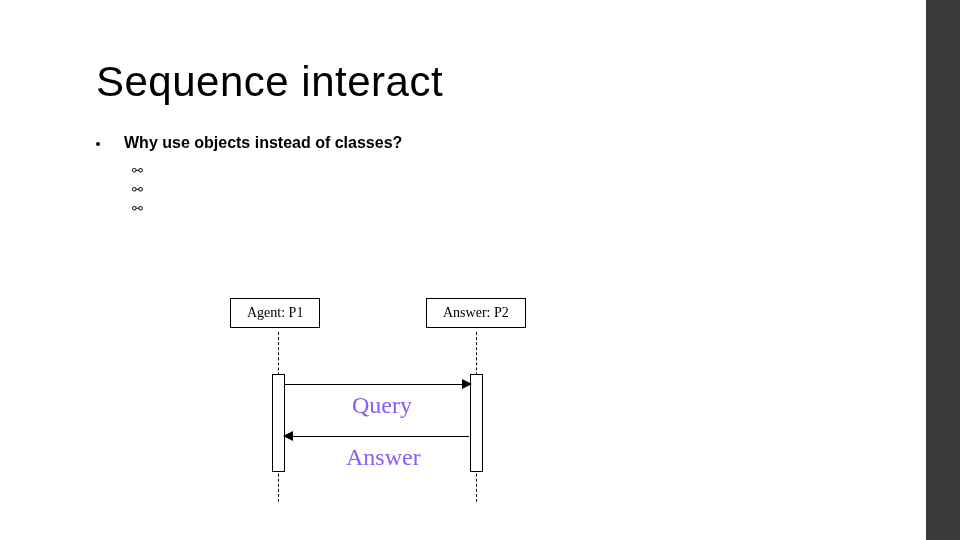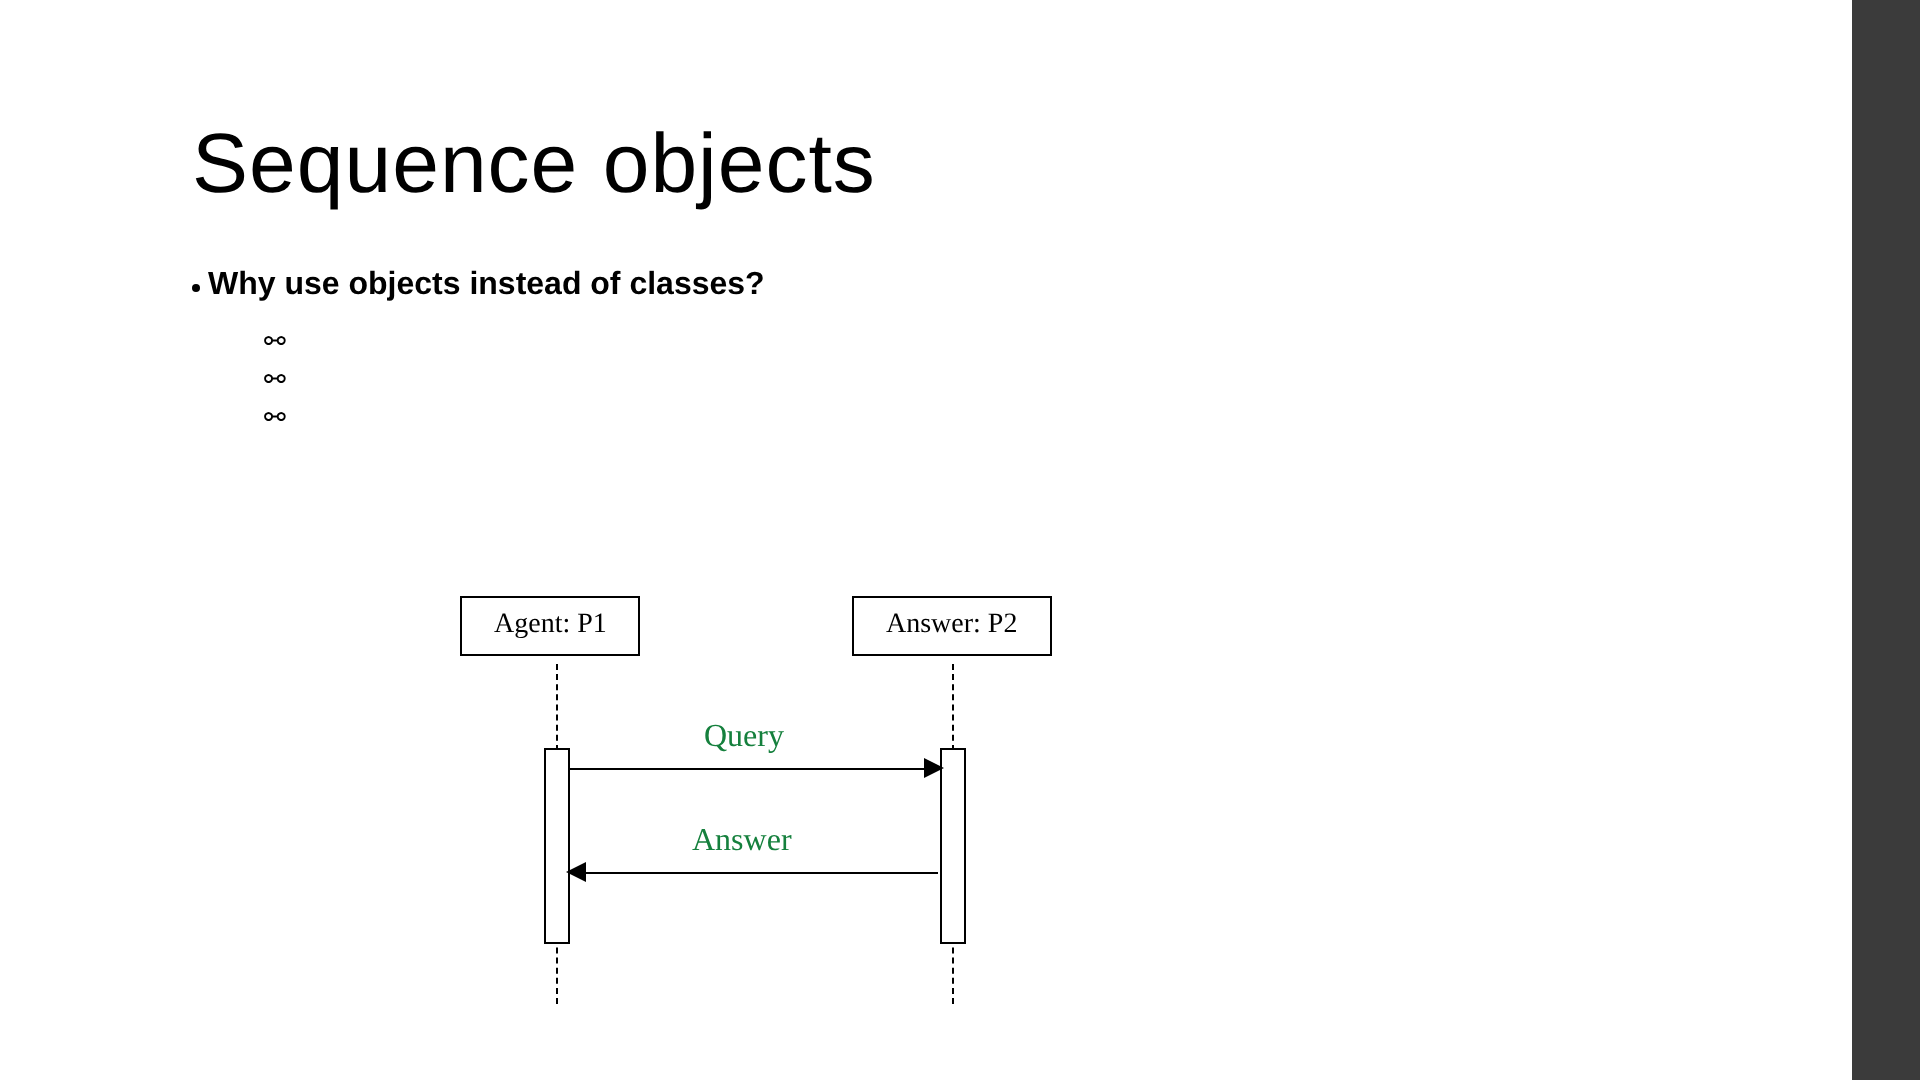--- a/index.html
+++ b/index.html
@@ -25,21 +25,21 @@
   .title {
     font-size: 42px;
     font-weight: 400;
     color: #000;
     margin-bottom: 28px;
     letter-spacing: 0.5px;
   }
   .bullet-row {
     display: flex;
     align-items: flex-start;
-    gap: 4px;
+    gap: 24px;
     margin-bottom: 10px;
   }
   .dot {
     width: 4px;
     height: 4px;
     border-radius: 50%;
     background: #000;
     margin-top: 8px;
     flex-shrink: 0;
   }
@@ -120,33 +120,34 @@
     width: 0; height: 0;
     border-top: 5px solid transparent;
     border-bottom: 5px solid transparent;
     border-right: 10px solid #000;
   }
   .ar1 { top: 81px; left: 262px; }
   .ar2 { top: 133px; left: 83px; }
   .msg-label {
     position: absolute;
     font-family: "Times New Roman", Times, serif;
-    font-size: 16px;
-    color: #15803d;
+    font-size: 24px;
+    color: #8b5cf6;
+    margin-top: 32px;
   }
   .lbl1 { top: 62px; left: 152px; }
   .lbl2 { top: 114px; left: 146px; }
 </style>
 </head>
 <body>
 
 <div class="sidebar-stripe"></div>
 
 <div class="content">
-  <h1 class="title">Sequence objects</h1>
+  <h1 class="title">Sequence interact</h1>
 
   <div class="bullet-row">
     <span class="dot"></span>
     <span class="question">Why use objects instead of classes?</span>
   </div>
 
   <div class="sub-list">
     <div class="sub-item">
       <span class="link-icon">⚯</span>
     </div>

